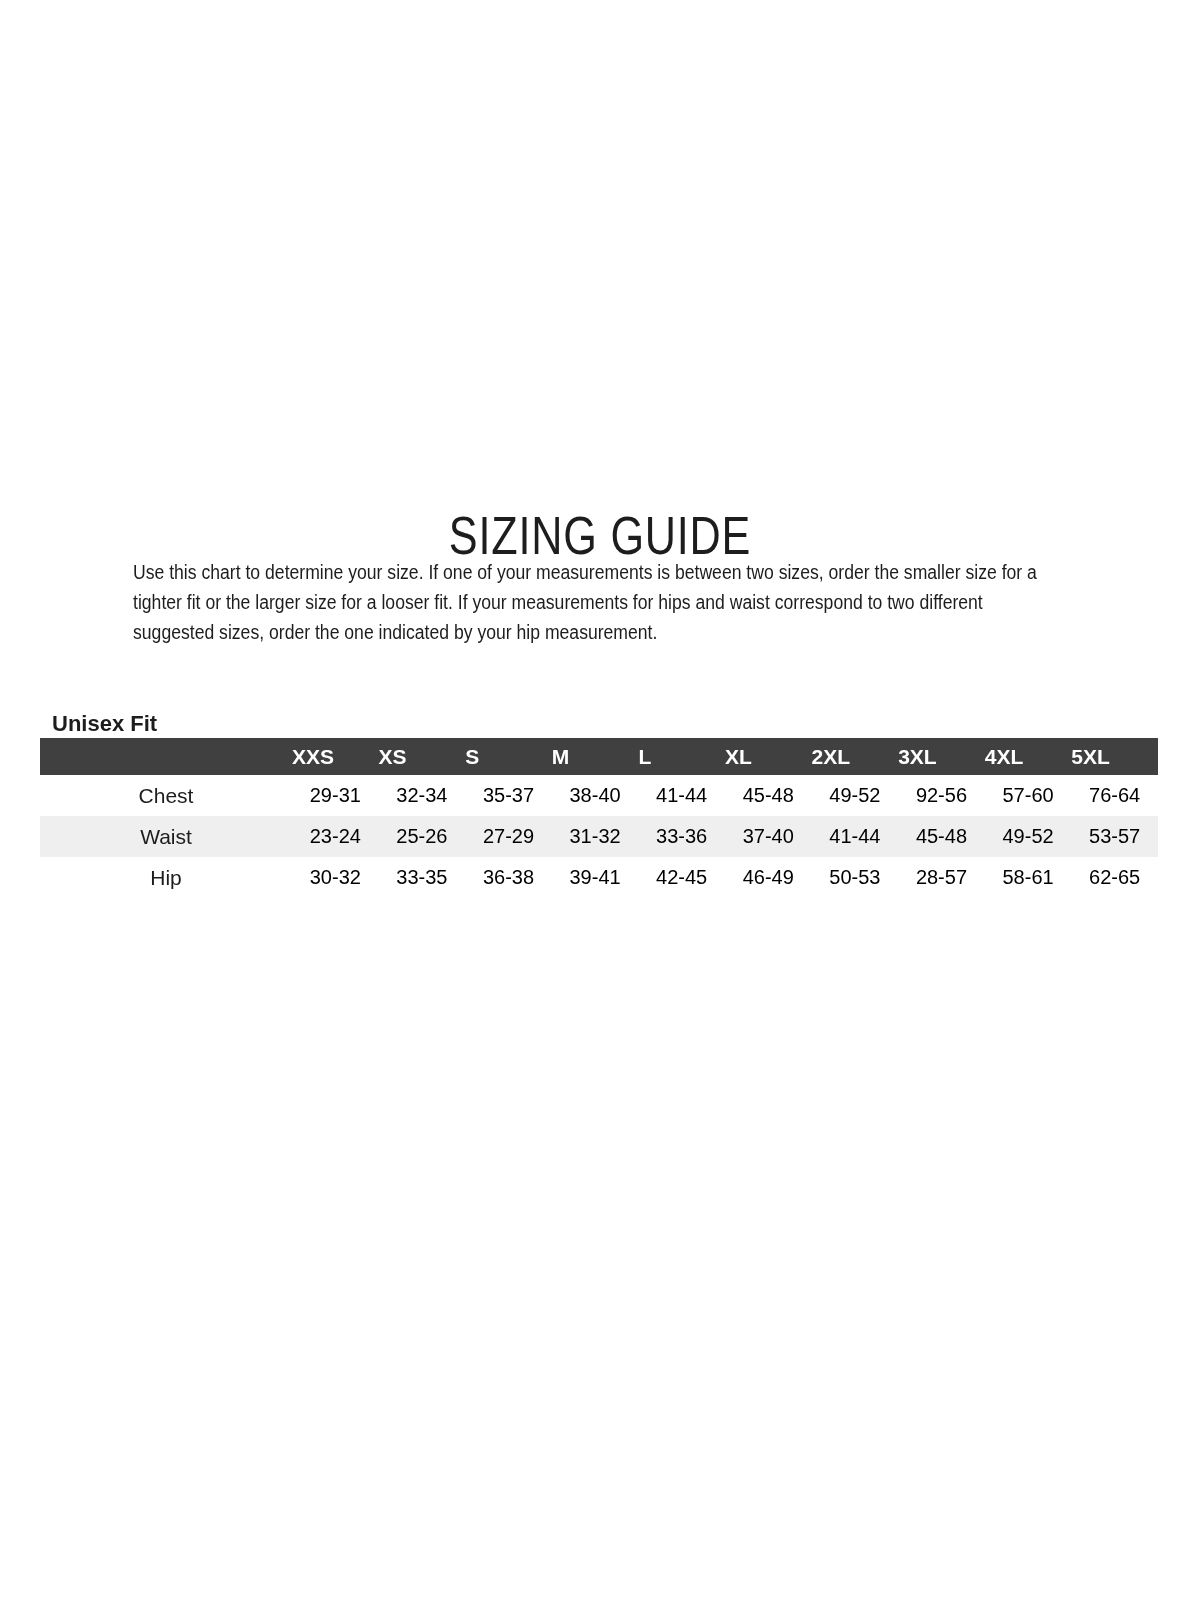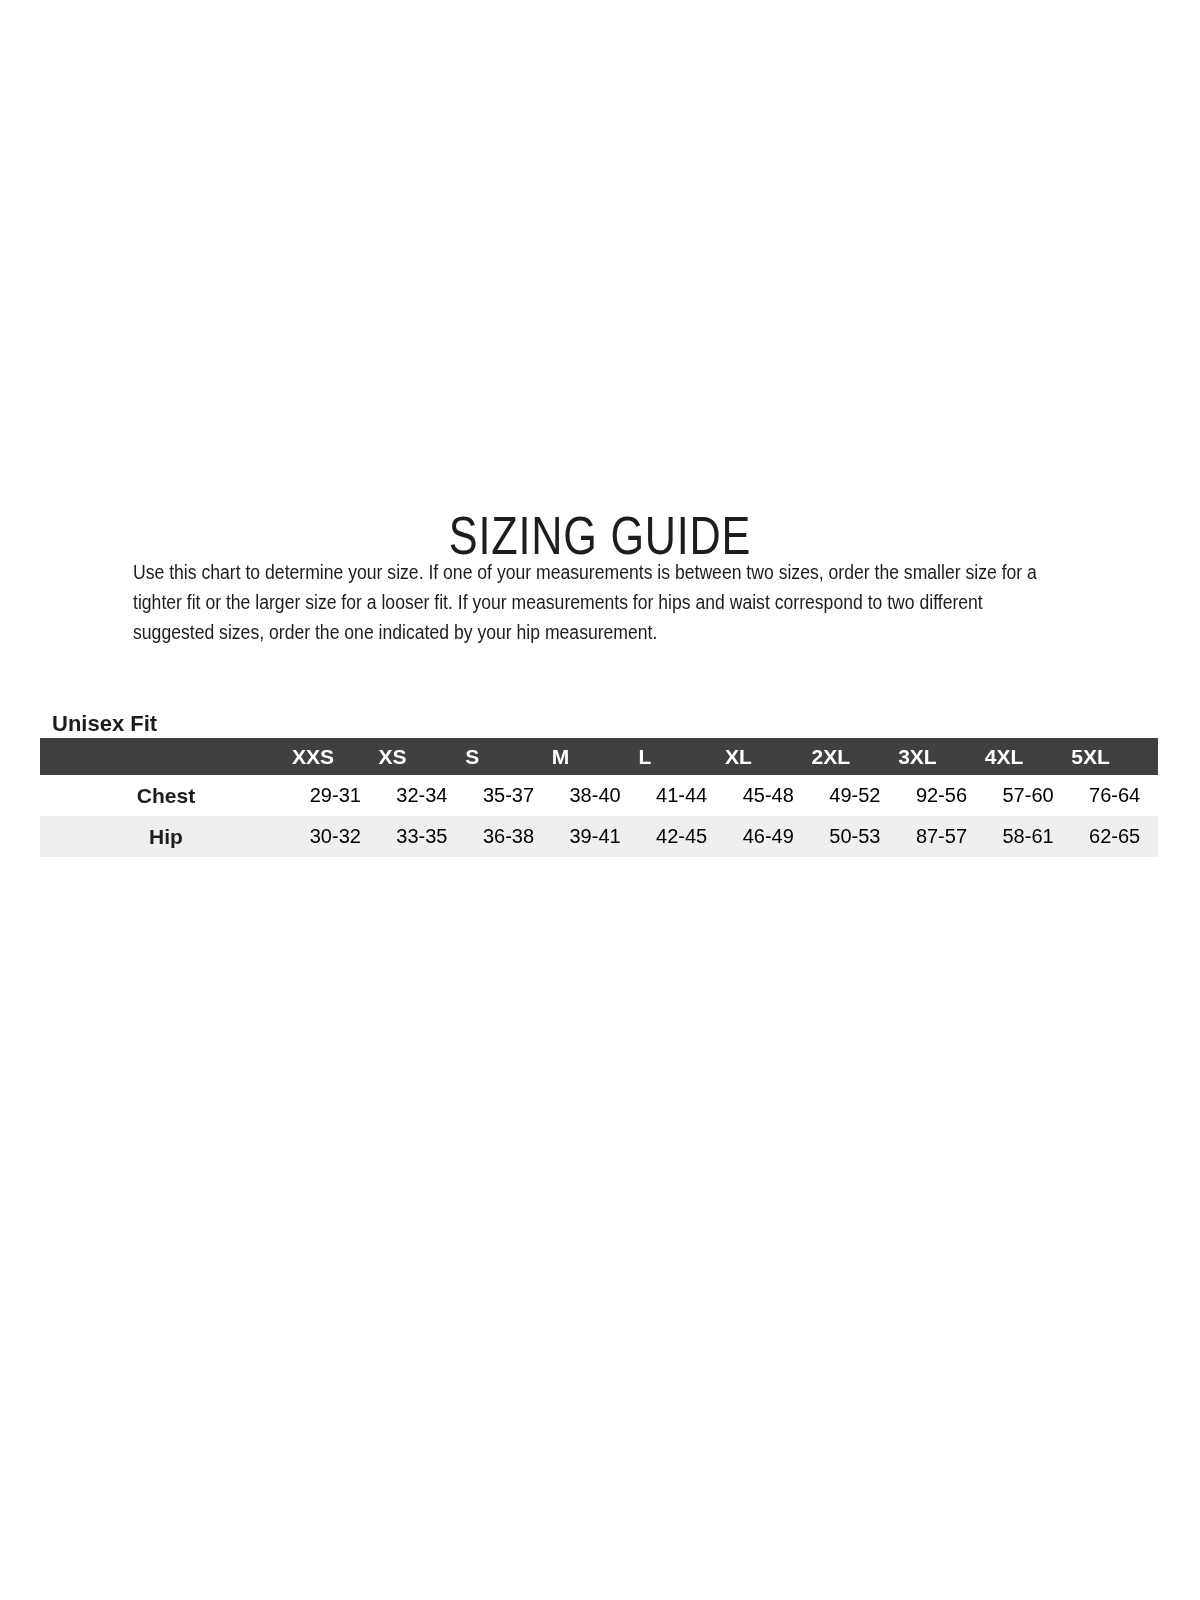--- a/index.html
+++ b/index.html
@@ -67,21 +67,21 @@
     font-size: 21px;
     height: 37px;
     text-align: left;
     padding: 0;
   }
   table.sizing thead th:first-child {
     width: 252px;
   }
   table.sizing tbody th {
     font-size: 21px;
-    font-weight: 700;
+    font-weight: 400;
     text-align: center;
     height: 41px;
     padding: 0;
     color: #1d1d1d;
   }
   table.sizing tbody td {
     font-size: 20px;
     font-weight: 400;
     text-align: center;
     height: 41px;
@@ -126,27 +126,40 @@
           <td>35-37</td>
           <td>38-40</td>
           <td>41-44</td>
           <td>45-48</td>
           <td>49-52</td>
           <td>92-56</td>
           <td>57-60</td>
           <td>76-64</td>
         </tr>
         <tr>
+          <th scope="row">Waist</th>
+          <td>23-24</td>
+          <td>25-26</td>
+          <td>27-29</td>
+          <td>31-32</td>
+          <td>33-36</td>
+          <td>37-40</td>
+          <td>41-44</td>
+          <td>45-48</td>
+          <td>49-52</td>
+          <td>53-57</td>
+        </tr>
+        <tr>
           <th scope="row">Hip</th>
           <td>30-32</td>
           <td>33-35</td>
           <td>36-38</td>
           <td>39-41</td>
           <td>42-45</td>
           <td>46-49</td>
           <td>50-53</td>
-          <td>87-57</td>
+          <td>28-57</td>
           <td>58-61</td>
           <td>62-65</td>
         </tr>
       </tbody>
   </table>
 </div>
 
 </body></html>

